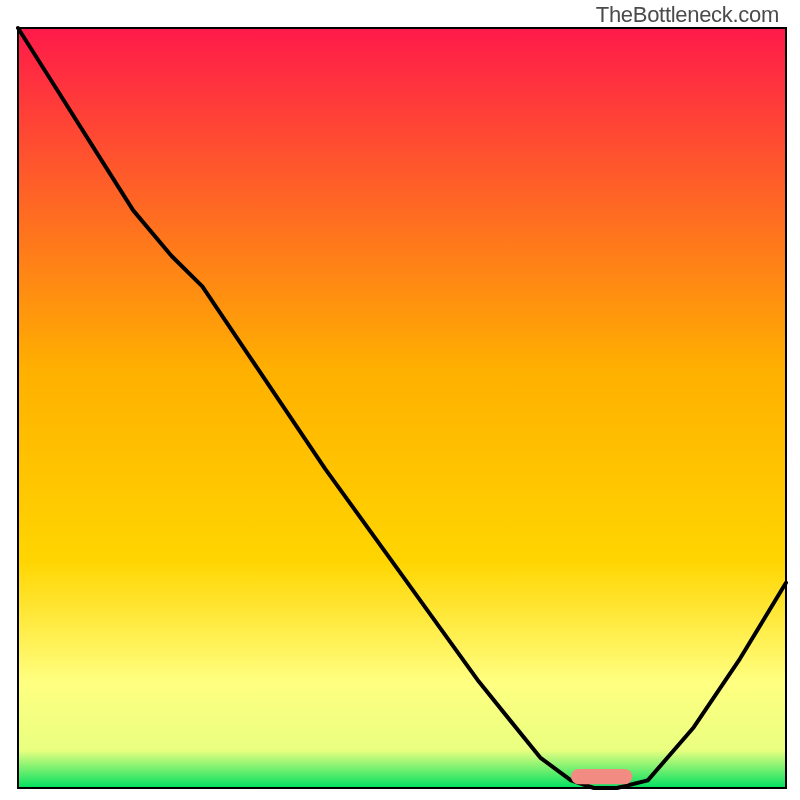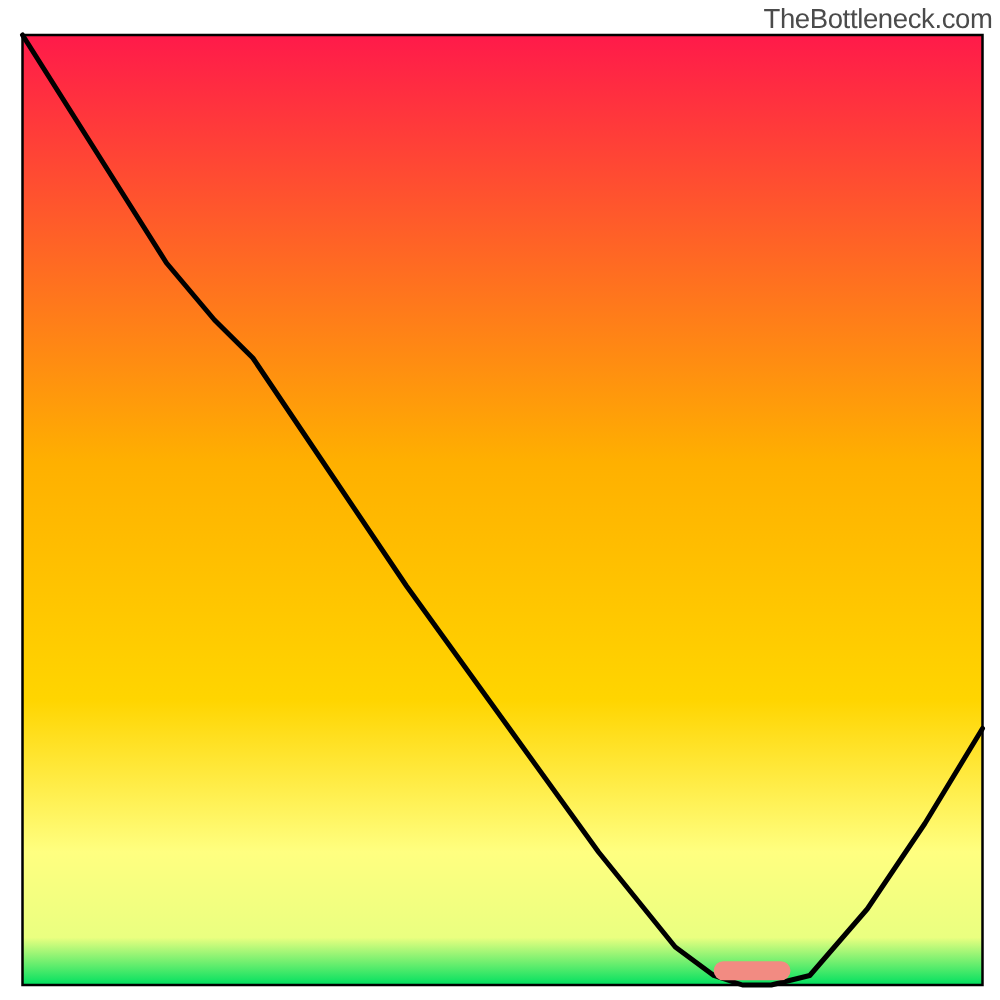--- a/index.html
+++ b/index.html
@@ -11,21 +11,21 @@
     font-family: Arial, Helvetica, sans-serif;
   }
   .container {
     position: relative;
     width: 800px;
     height: 800px;
   }
   .watermark {
     position: absolute;
     top: 2px;
-    right: 6px;
+    right: 21px;
     font-size: 22px;
     color: #4b4b4b;
     font-weight: 500;
     letter-spacing: -0.3px;
   }
   svg.plot {
     position: absolute;
     left: 0;
     top: 0;
   }

